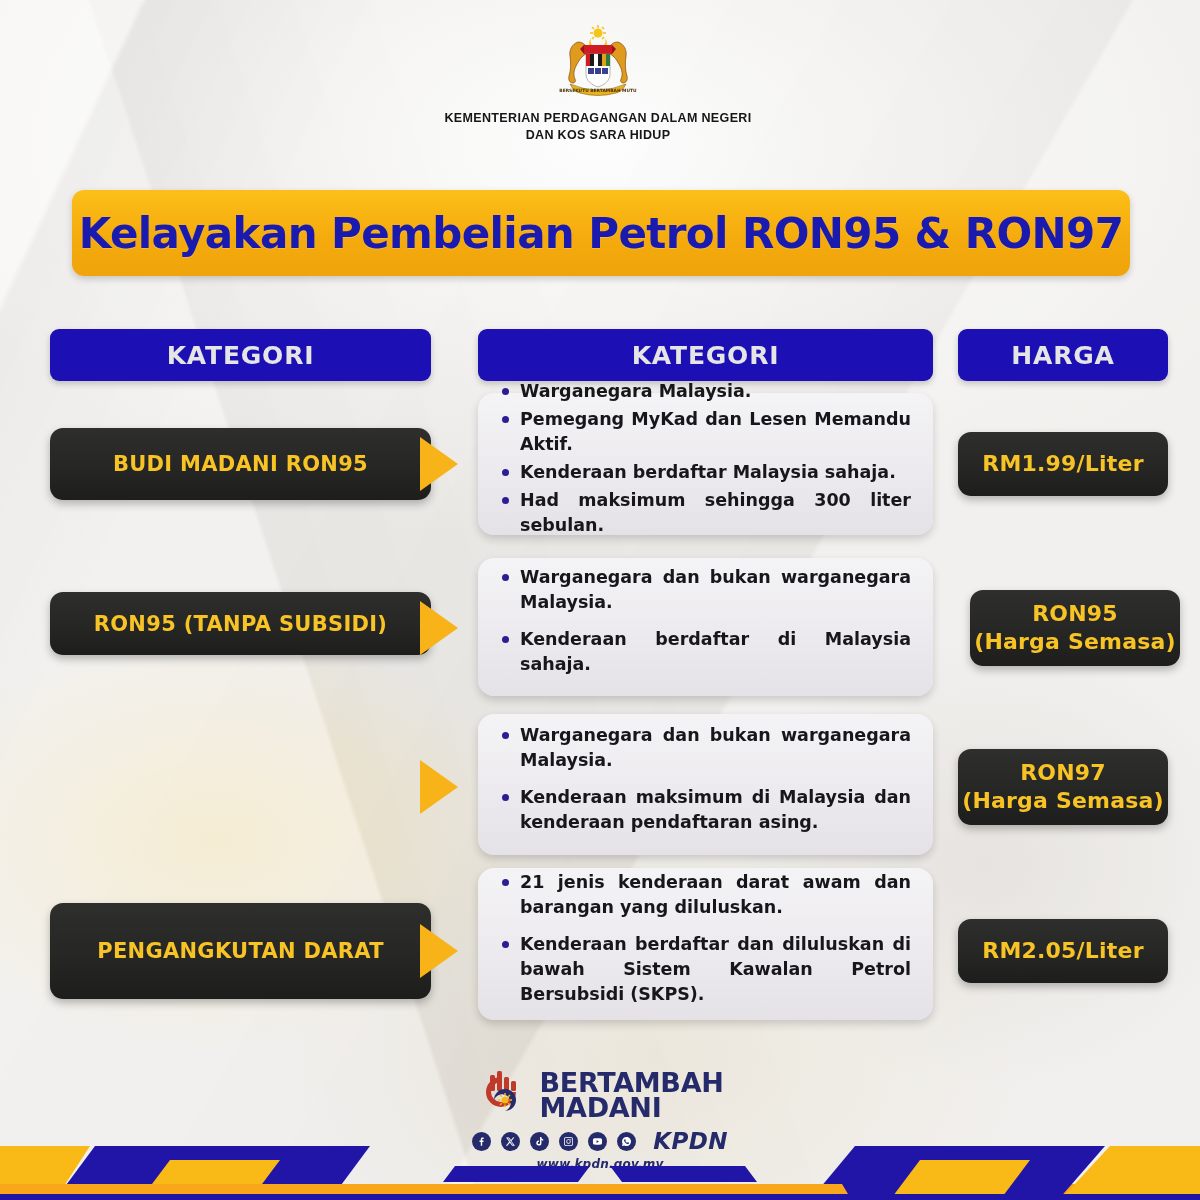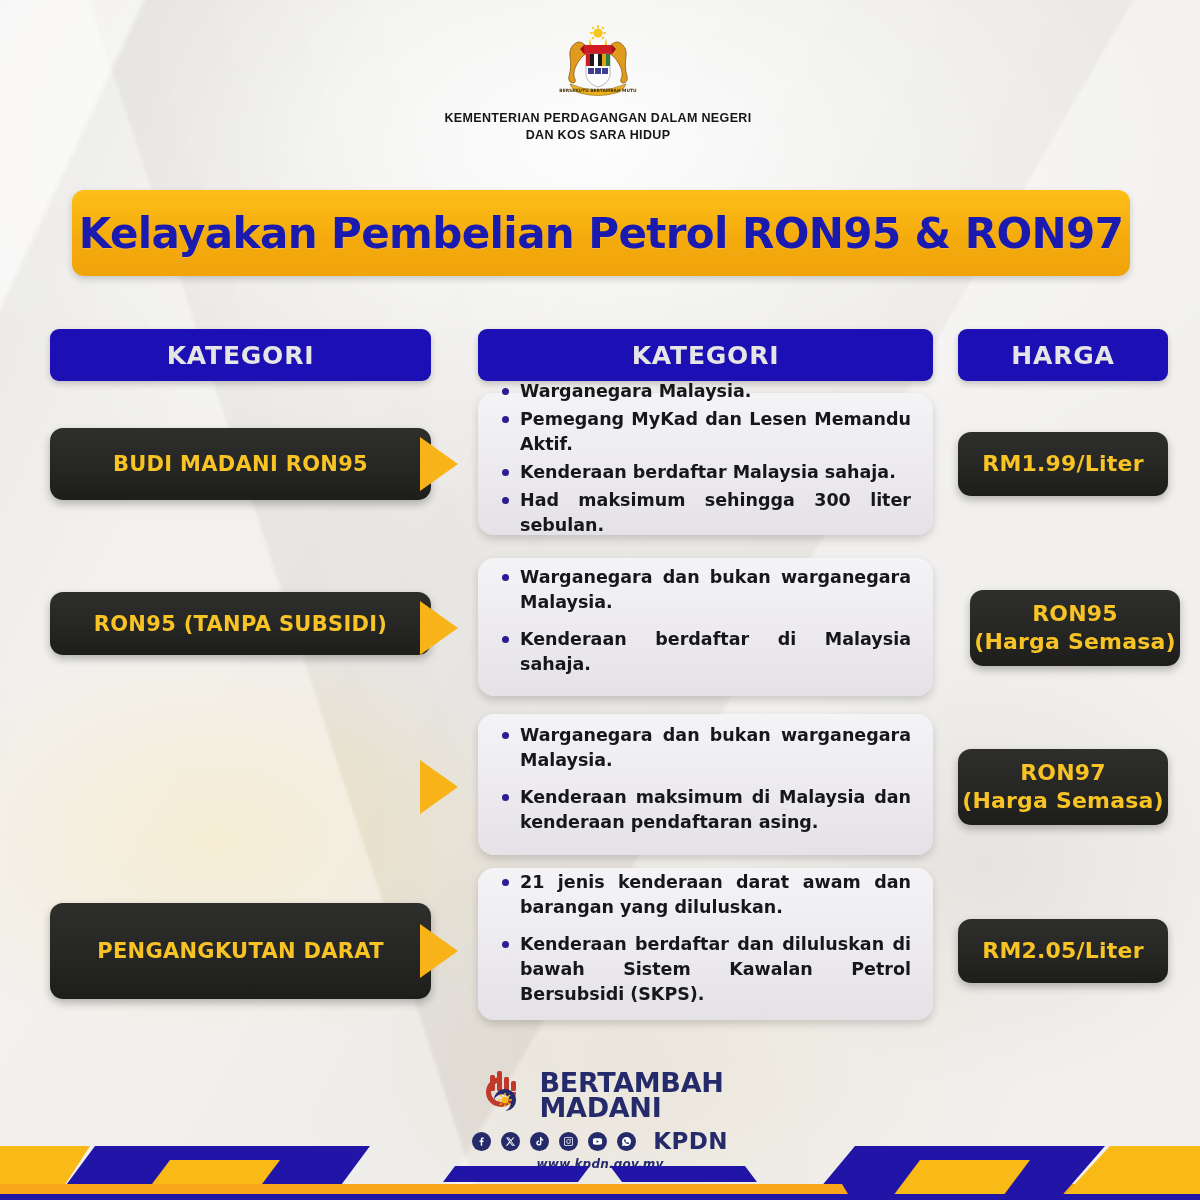--- a/index.html
+++ b/index.html
@@ -191,21 +191,21 @@
   .mm-row { display: flex; align-items: center; gap: 9px; }
   .mm-mark { width: 54px; height: 54px; }
   .mm-words {
     font-family: "DejaVu Sans", sans-serif;
     font-weight: bold;
     color: #252a6b;
     line-height: 25px;
     letter-spacing: -0.3px;
   }
   .mm-words div { font-size: 27px; }
-  .social-row { display: flex; align-items: center; gap: 10px; margin-top: 6px; }
+  .social-row { display: flex; align-items: center; gap: 10px; margin-top: 6px; font-style: italic; }
   .soc {
     width: 19px; height: 19px; border-radius: 50%;
     background: #252a6b;
     display: flex; align-items: center; justify-content: center;
   }
   .soc svg { width: 11px; height: 11px; fill: #fff; }
   .kpdn {
     font-family: "DejaVu Sans", sans-serif;
     font-weight: bold; font-size: 23px; color: #252a6b;
     margin-left: 7px; letter-spacing: .4px;

